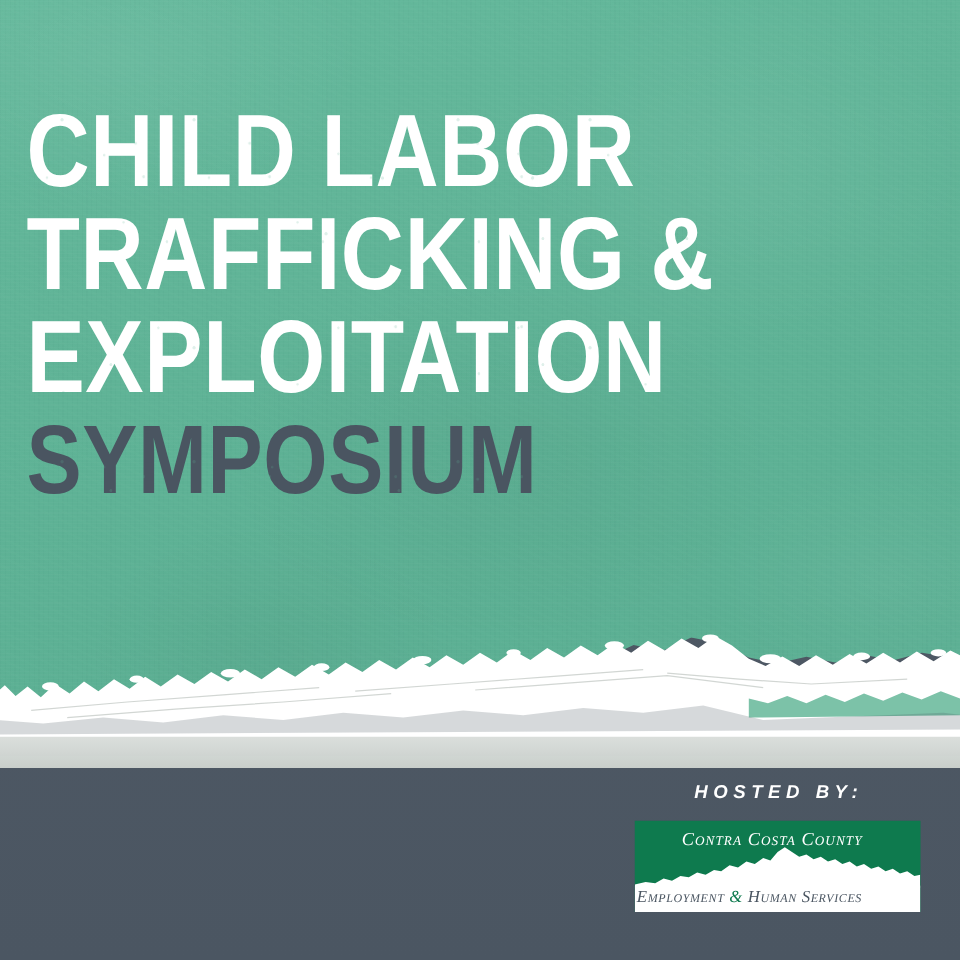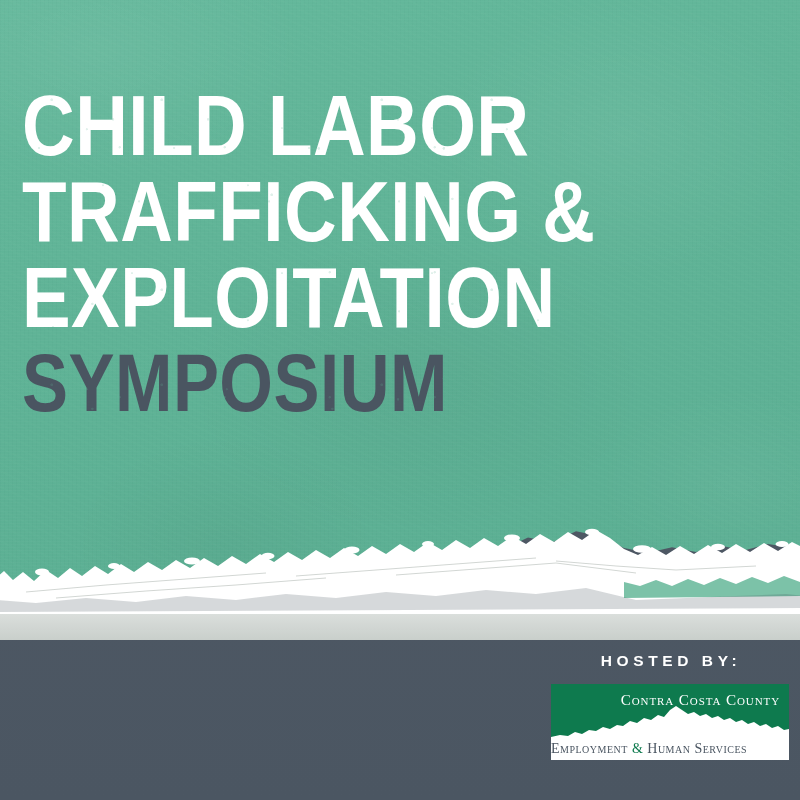--- a/index.html
+++ b/index.html
@@ -127,23 +127,24 @@
       radial-gradient(circle at 55% 63%, rgba(95,179,150,0.9) 1px, rgba(0,0,0,0) 1.6px),
       radial-gradient(circle at 71% 81%, rgba(95,179,150,0.85) 0.7px, rgba(0,0,0,0) 1.3px);
     background-size: 130px 110px, 95px 140px, 160px 120px, 110px 95px,
                      140px 130px, 120px 105px, 150px 145px, 105px 125px,
                      135px 100px, 125px 115px, 145px 135px;
   }
 
   
   .hosted-block {
     position: absolute;
-    left: 551px;
+    left: 529px;
     top: 652px;
     width: 240px;
+    font-style: italic;
   }
   .hosted-label {
     color: #ffffff;
     font-family: "Liberation Sans", sans-serif;
     font-size: 15.5px;
     font-weight: bold;
     letter-spacing: 4.6px;
     text-align: center;
     margin: 0 0 14px 0;
     text-transform: uppercase;
@@ -160,21 +161,21 @@
   .ccc-logo-top {
     position: absolute;
     left: 0; top: 0;
     width: 238px; height: 54px;
     background: #0e7a4e;
   }
   .ccc-county-text {
     position: absolute;
     left: 0; top: 7px;
     width: 229px;
-    text-align: right;
+    text-align: center;
     color: #ffffff;
     font-family: "Liberation Serif", serif;
     font-size: 15.2px;
     font-variant: small-caps;
     letter-spacing: 0.9px;
     white-space: nowrap;
   }
   .ccc-mountain {
     position: absolute;
     left: 0;

